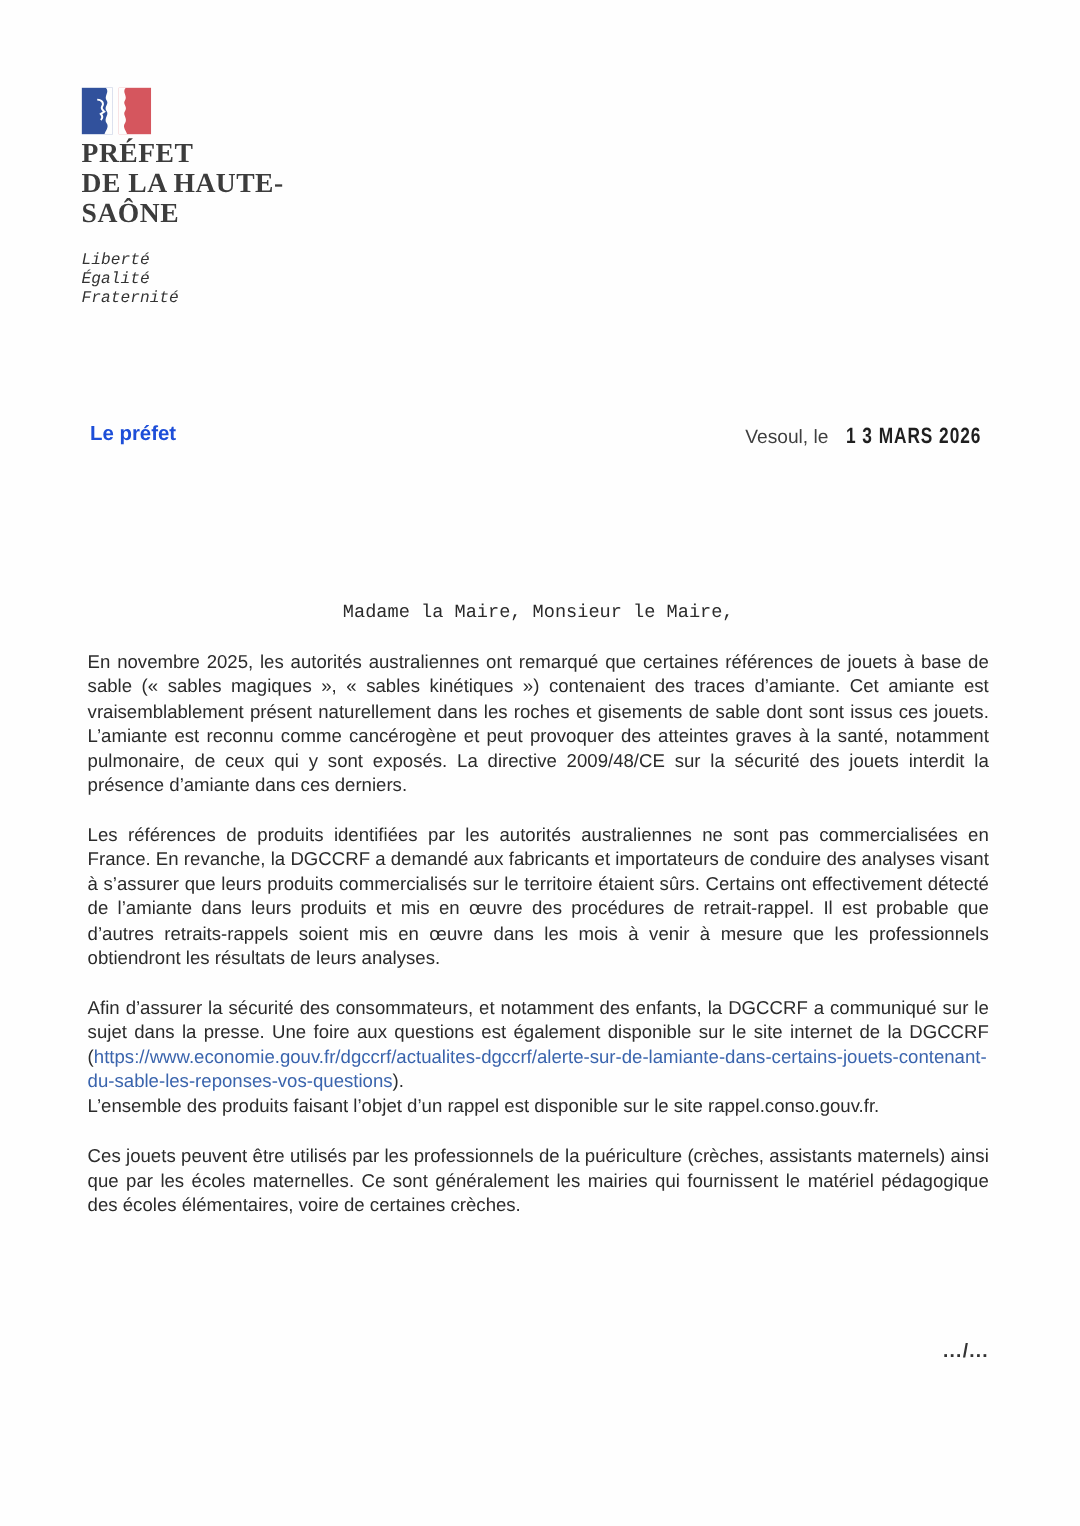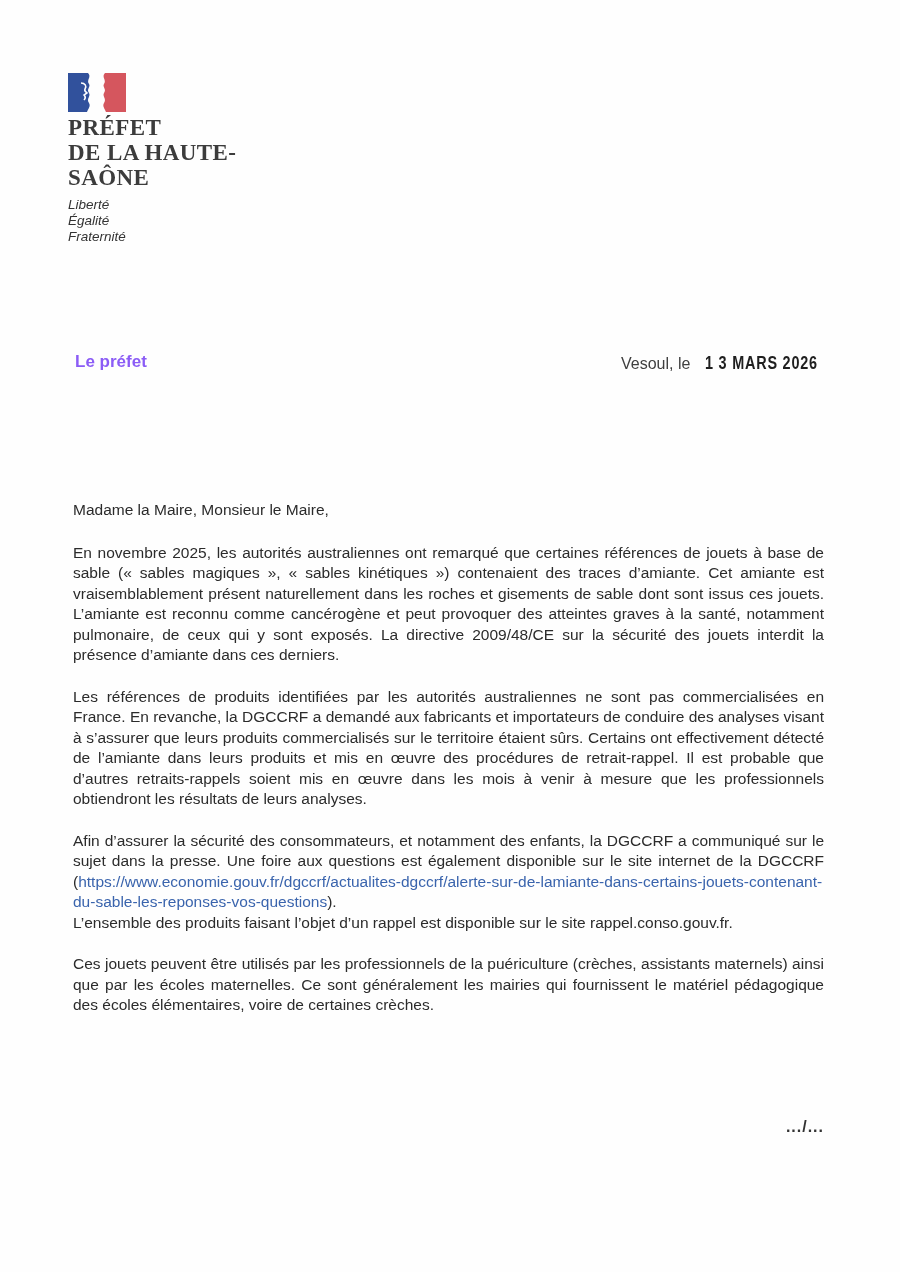--- a/index.html
+++ b/index.html
@@ -9,41 +9,41 @@
     overflow:hidden; color:#2d2d2d;
   }
   
   .logo-block{position:absolute; left:68px; top:73px;}
   .flag{display:block; margin-bottom:3px;}
   .logo-title{
     font-size:23px; font-weight:700; line-height:25px;
     letter-spacing:0.4px; color:#3c3c3c; white-space:nowrap;font-family:Liberation Serif, serif;
   }
   .logo-motto{
-    margin-top:7px; font-family:Liberation Sans, sans-serif; font-style:italic;
+    margin-top:20px; font-family:Liberation Mono, monospace; font-style:italic;
     font-size:13.5px; line-height:16px; color:#333;
   }
   
   .sender{
     position:absolute; left:75px; top:352px;
-    font-size:17px; font-weight:700; color:#8b5cf6;
+    font-size:17px; font-weight:700; color:#1d4ed8;
   }
   .dateline{position:absolute; left:585px; top:352px; font-size:16px; color:#3f3f3f; white-space:nowrap;margin-left:36px;}
   .date-stamp{
     display:inline-block; margin-left:10px;
     font-weight:800; font-size:18.5px; letter-spacing:1px; color:#1f1f1f;
     transform:scaleX(0.78); transform-origin:left center;
   }
   
   .body{
     position:absolute; left:73px; top:500px; width:751px;
     font-size:15.5px; line-height:20.5px; text-align:justify; color:#2b2b2b;
   }
   .body p{margin:0 0 21px 0;}
-  .salutation{margin-bottom:22px !important; text-align:left;}
+  .salutation{margin-bottom:22px !important; text-align:center;font-family:Liberation Mono, monospace;}
   a.link{color:#3a64ad; overflow-wrap:anywhere; cursor:pointer;}
   
   .continuation{
     position:absolute; right:76px; top:1118px;
     font-size:16px; font-weight:700; letter-spacing:1px; color:#333;
   }
   
   .page-footer{
     position:absolute; left:72px; top:1196px;
     font-size:12.5px; line-height:15.5px; color:#979da2; letter-spacing:0.2px;

